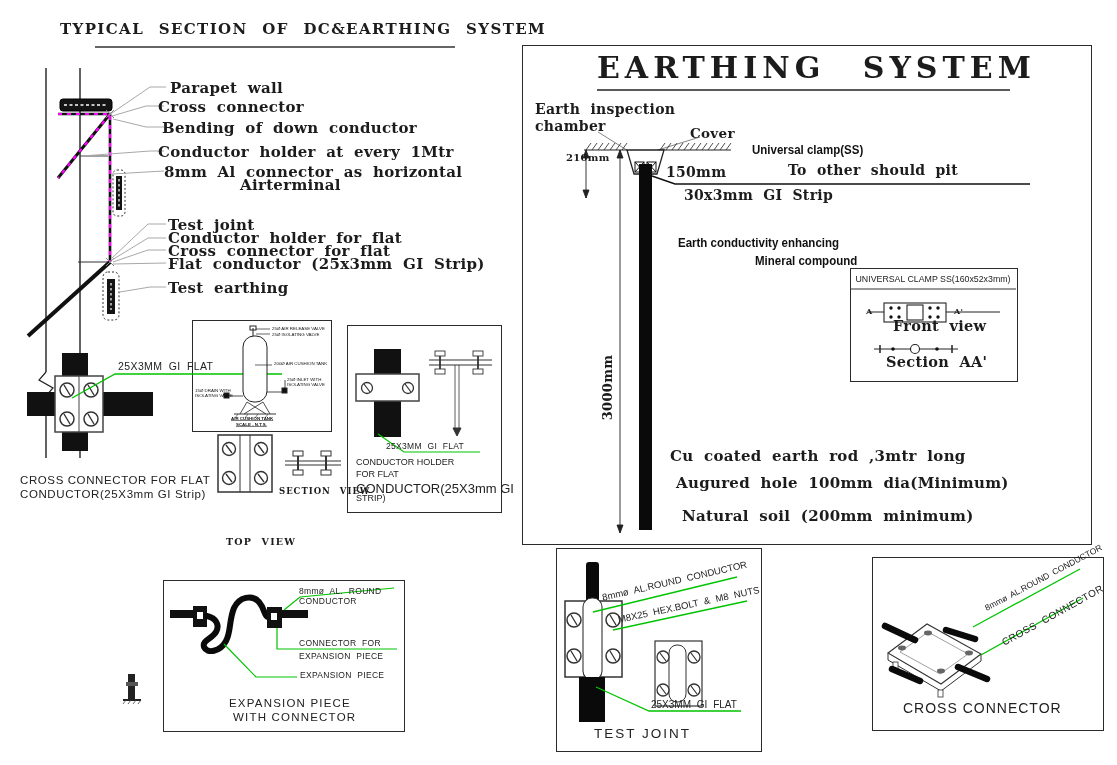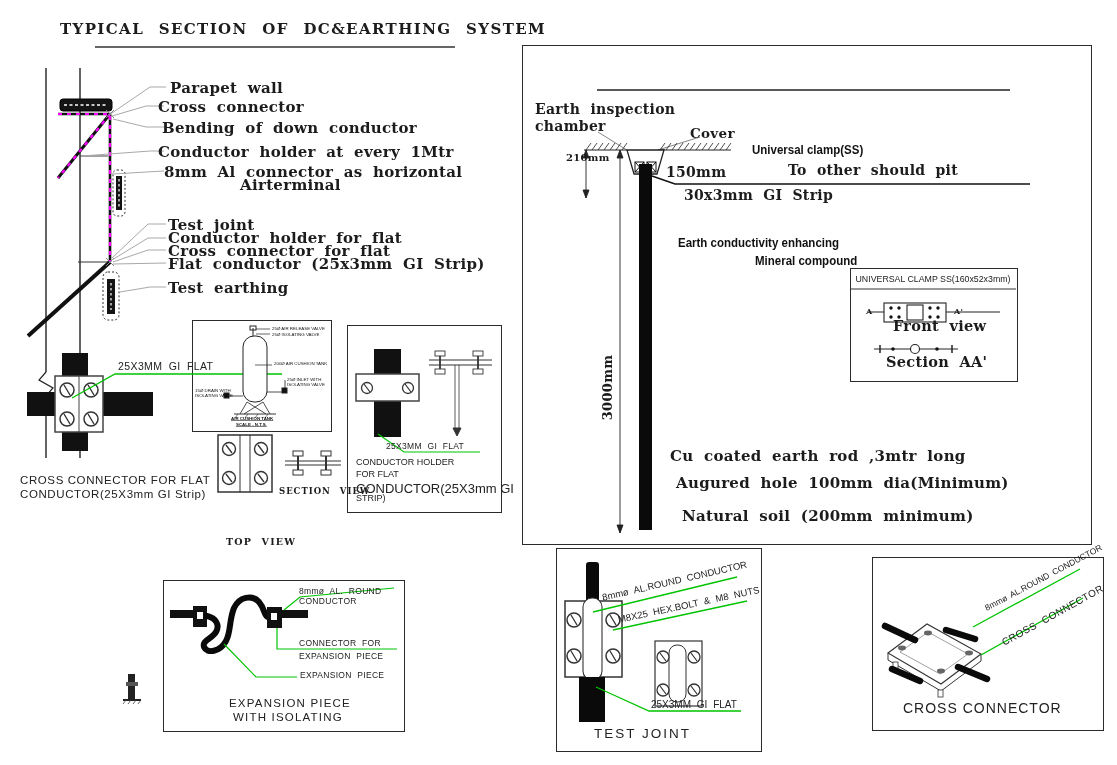--- a/index.html
+++ b/index.html
@@ -313,20 +313,21 @@
 
   <div class="abs serifb" style="left:226px;top:503px;font-size:9.5px;letter-spacing:1.2px;margin-top:33px;">TOP VIEW</div>
   <div class="abs serifb" style="left:279px;top:486px;font-size:8.5px;letter-spacing:1px;">SECTION VIEW</div>
 
   <div class="abs sans" style="left:386px;top:441px;font-size:8.5px;letter-spacing:.3px;word-spacing:3px;">25X3MM GI FLAT</div>
   <div class="abs sans" style="left:356px;top:457px;font-size:9px;">CONDUCTOR HOLDER</div>
   <div class="abs sans" style="left:356px;top:469px;font-size:9px;">FOR FLAT</div>
   <div class="abs sans" style="left:356px;top:481px;font-size:13px;">CONDUCTOR(25X3mm GI</div>
   <div class="abs sans" style="left:356px;top:493px;font-size:9px;">STRIP)</div>
 
+  <div class="abs serifb" style="left:597px;top:50px;width:413px;text-align:center;font-size:30px;letter-spacing:5px;word-spacing:22px;font-weight:600;">EARTHING SYSTEM</div>
   <div class="abs serifb" style="left:535px;top:101px;font-size:14px;">Earth inspection</div>
   <div class="abs serifb" style="left:535px;top:118px;font-size:14px;">chamber</div>
   <div class="abs serifb" style="left:690px;top:125px;font-size:13.5px;">Cover</div>
   <div class="abs serifb" style="left:545px;top:152px;font-size:10px;margin-left:21px;">210mm</div>
   <div class="abs serifb" style="left:666px;top:164px;font-size:14px;">150mm</div>
   <div class="abs sansb" style="left:752px;top:143px;font-size:12.5px;transform:scaleX(.92);transform-origin:left top;">Universal clamp(SS)</div>
   <div class="abs serifb" style="left:788px;top:162px;font-size:14px;">To other should pit</div>
   <div class="abs serifb" style="left:684px;top:187px;font-size:14px;">30x3mm GI Strip</div>
   <div class="abs sansb" style="left:678px;top:236px;font-size:12.5px;transform:scaleX(.92);transform-origin:left top;">Earth conductivity enhancing</div>
   <div class="abs sansb" style="left:755px;top:254px;font-size:12.5px;transform:scaleX(.92);transform-origin:left top;">Mineral compound</div>
@@ -340,21 +341,21 @@
   <div class="abs serifb" style="left:954px;top:306px;font-size:8px;">A'</div>
   <div class="abs serifb" style="left:893px;top:317px;font-size:14.5px;">Front view</div>
   <div class="abs serifb" style="left:886px;top:353px;font-size:14.5px;">Section AA'</div>
 
   <div class="abs sans" style="left:299px;top:586px;font-size:8.5px;letter-spacing:.3px;word-spacing:3px;">8mmø AL. ROUND</div>
   <div class="abs sans" style="left:299px;top:596px;font-size:8.5px;letter-spacing:.3px;">CONDUCTOR</div>
   <div class="abs sans" style="left:299px;top:638px;font-size:8.5px;letter-spacing:.3px;word-spacing:3px;">CONNECTOR FOR</div>
   <div class="abs sans" style="left:299px;top:651px;font-size:8.5px;letter-spacing:.3px;word-spacing:3px;">EXPANSION PIECE</div>
   <div class="abs sans" style="left:300px;top:670px;font-size:8.5px;letter-spacing:.3px;word-spacing:3px;">EXPANSION PIECE</div>
   <div class="abs sans" style="left:229px;top:697px;font-size:11.5px;letter-spacing:1.2px;">EXPANSION PIECE</div>
-  <div class="abs sans" style="left:233px;top:711px;font-size:11.5px;letter-spacing:1.2px;">WITH ISOLATING</div>
+  <div class="abs sans" style="left:233px;top:711px;font-size:11.5px;letter-spacing:1.2px;">WITH CONNECTOR</div>
 
   <div class="abs sans rot" style="left:601px;top:592px;font-size:9.5px;word-spacing:3px;transform:rotate(-13deg);">8mmø AL.ROUND CONDUCTOR</div>
   <div class="abs sans rot" style="left:617px;top:614px;font-size:9.5px;word-spacing:3px;transform:rotate(-12deg);">M8X25 HEX.BOLT &amp; M8 NUTS</div>
   <div class="abs sans" style="left:651px;top:699px;font-size:10px;word-spacing:3px;">25X3MM GI FLAT</div>
   <div class="abs sans" style="left:594px;top:726px;font-size:13.5px;letter-spacing:2px;">TEST JOINT</div>
 
   <div class="abs sans rot" style="left:983px;top:604px;font-size:8.5px;word-spacing:2px;transform:rotate(-28deg);">8mmø AL.ROUND CONDUCTOR</div>
   <div class="abs sans rot" style="left:1000px;top:638px;font-size:10px;letter-spacing:.5px;word-spacing:4px;transform:rotate(-29deg);">CROSS CONNECTOR</div>
   <div class="abs sans" style="left:903px;top:700px;font-size:14px;letter-spacing:1px;">CROSS CONNECTOR</div>
 

